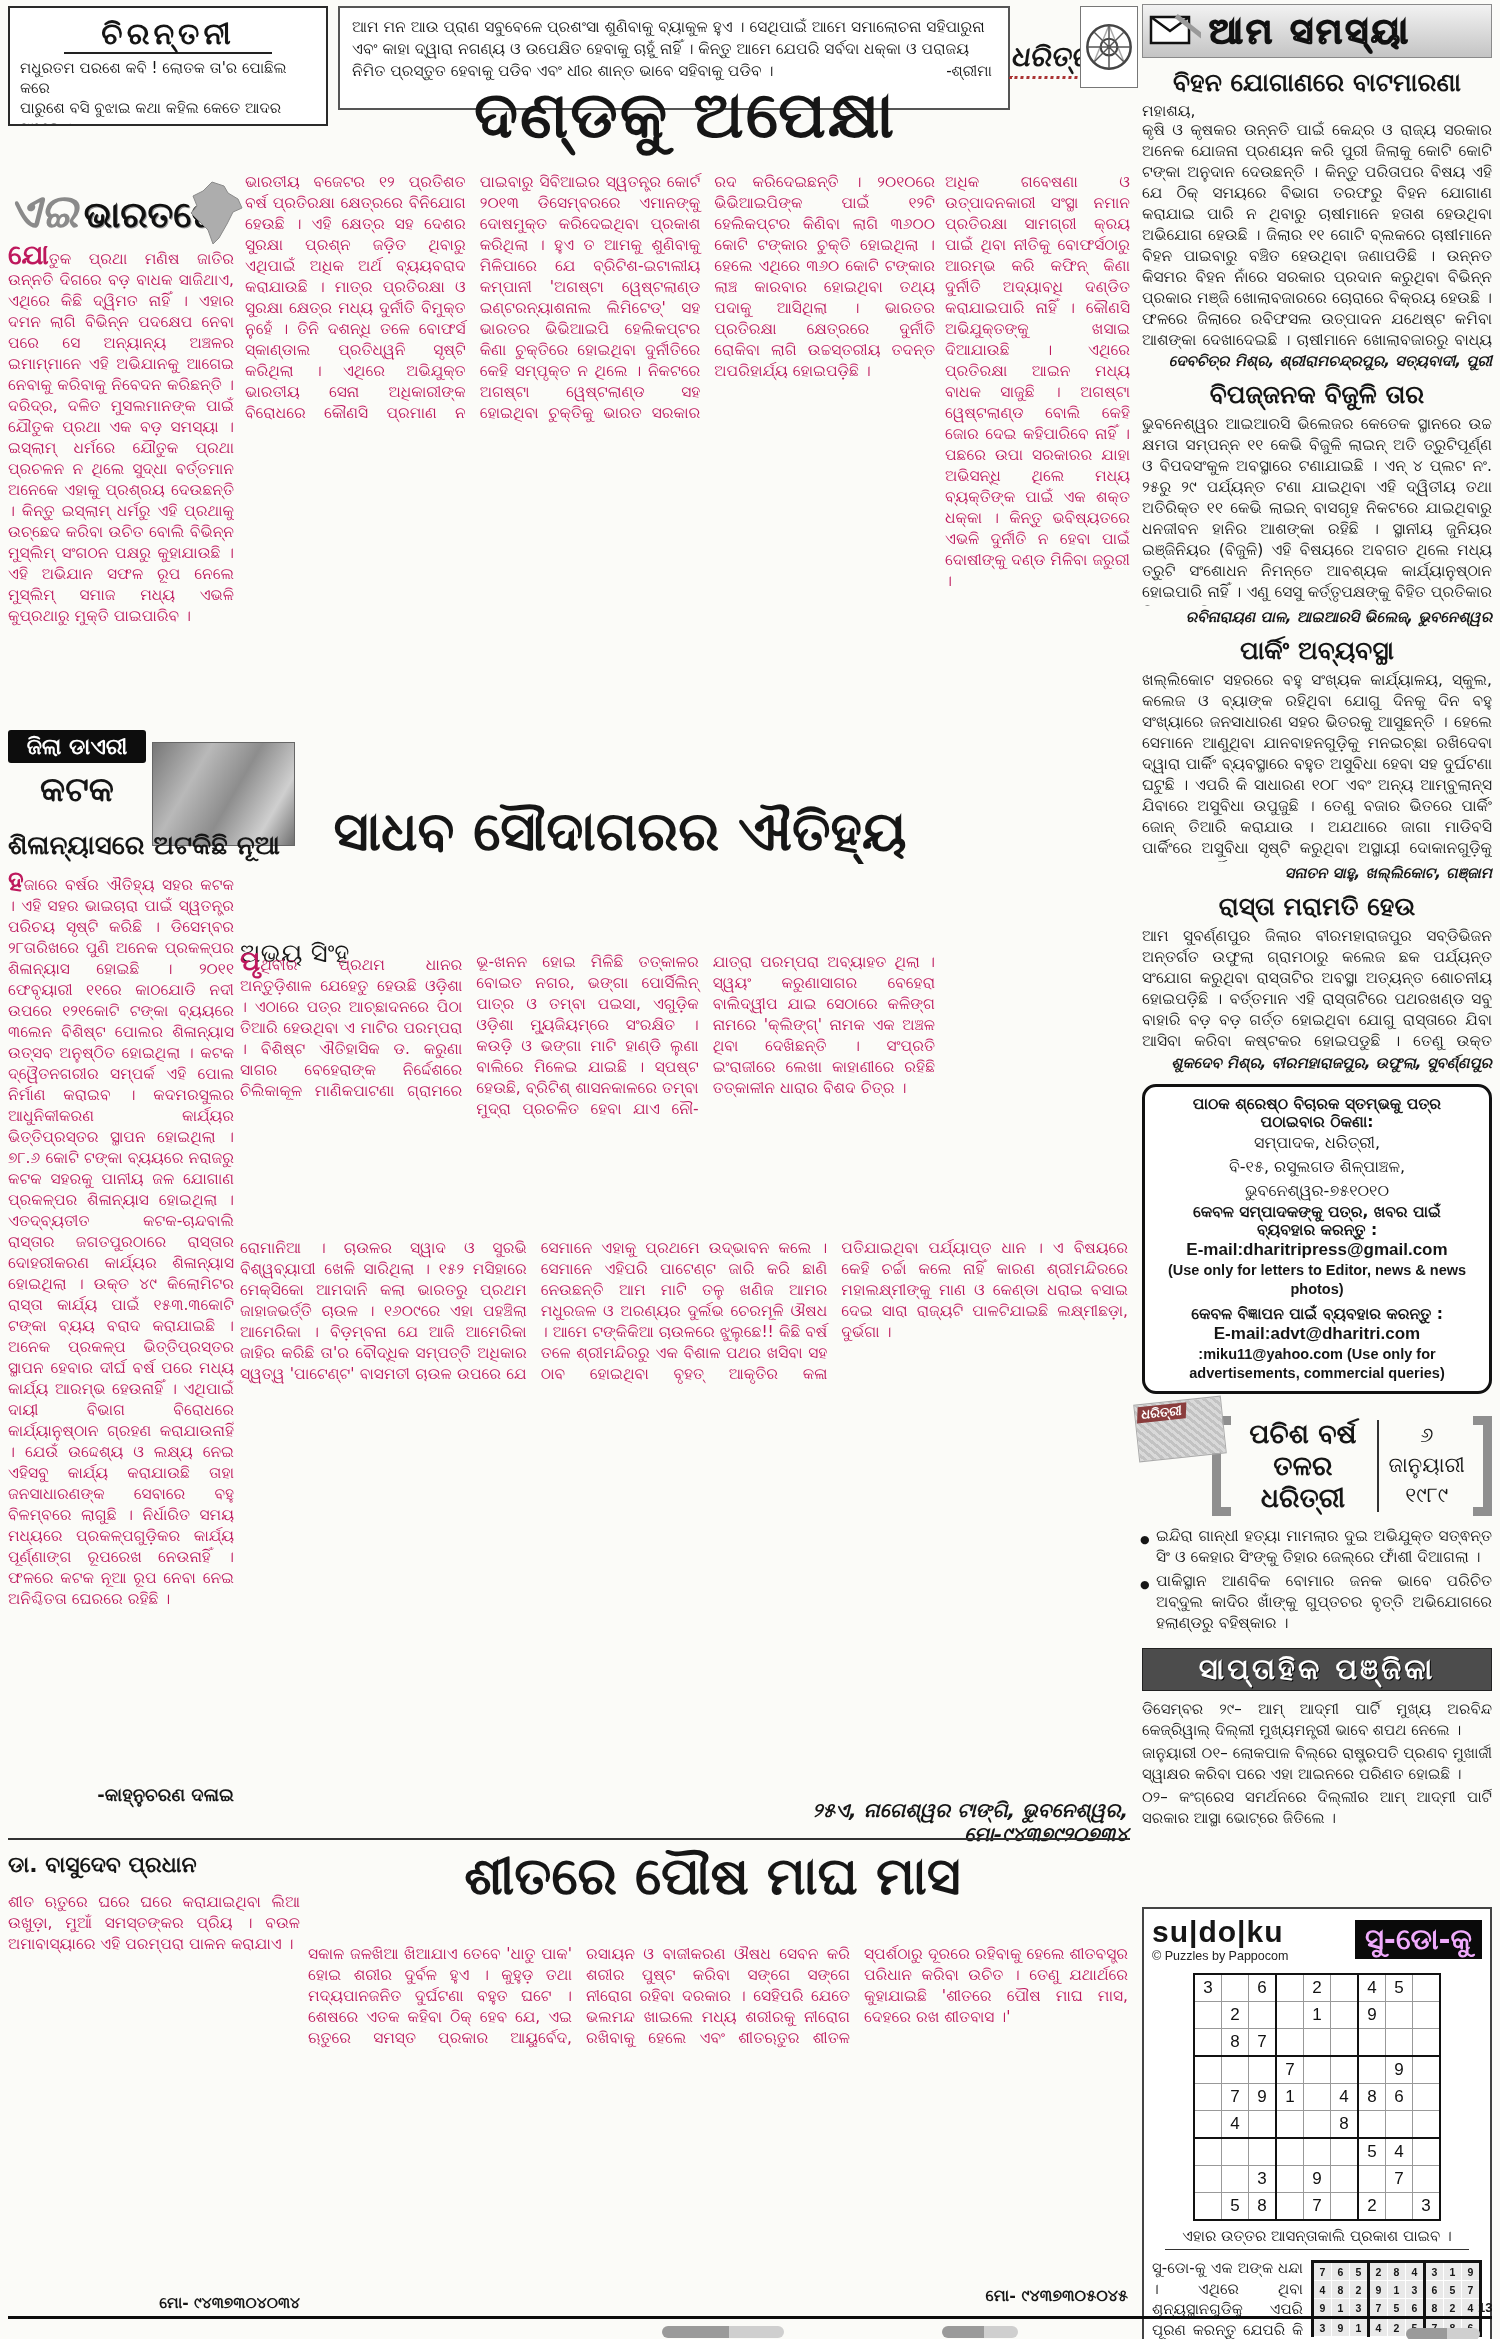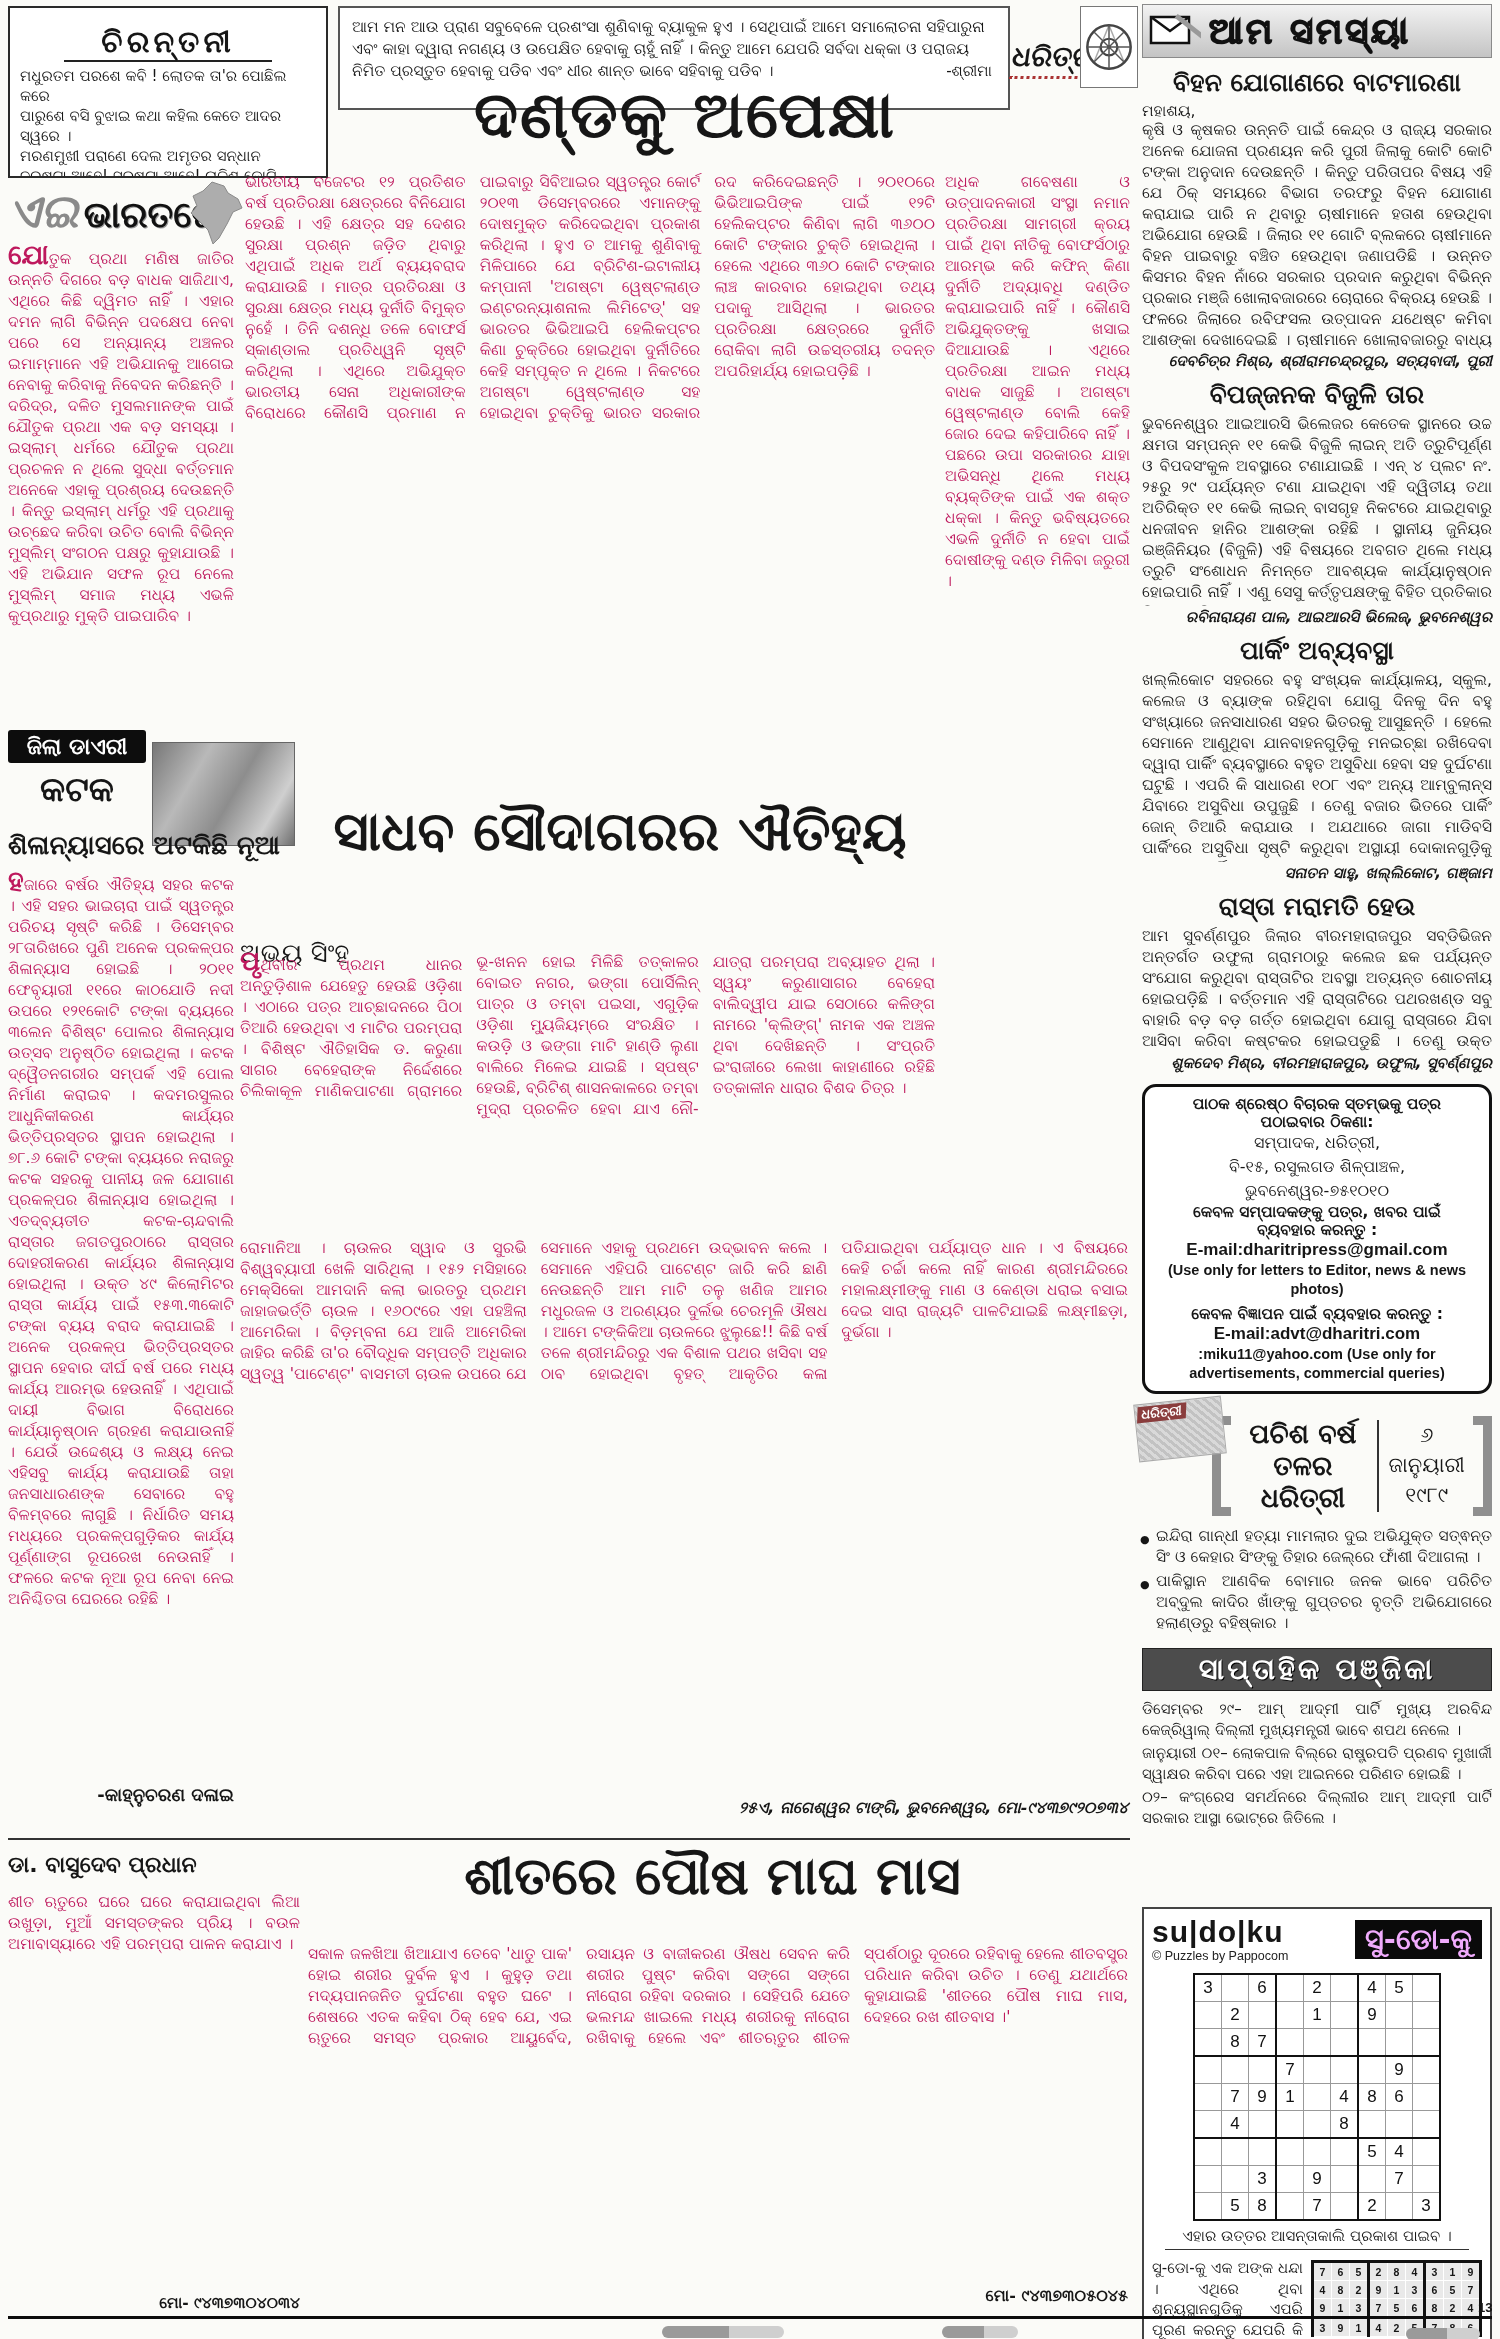--- a/index.html
+++ b/index.html
@@ -5,22 +5,22 @@
   html,body{margin:0;padding:0}
   body{width:1500px;height:2339px;position:relative;background:#fbfbf8;color:#161616;
        font-family:"DejaVu Sans",sans-serif;overflow:hidden}
   .abs{position:absolute}
   .clip{overflow:hidden}
   .bodytext{font-size:15.5px;line-height:21px;text-align:justify;color:#be185d}
   .dropcap{font-size:27px;font-weight:bold;line-height:18px}
   .sig{font-weight:bold;font-style:italic;text-align:right;font-size:15px;margin-top:2px}
 
   
-  .chibox{left:8px;top:6px;width:320px;height:172px;border:2px solid #2a2a2a;background:#fff;
-          padding:16px 10px;box-sizing:border-box}
+  .chibox{left:8px;top:6px;width:320px;height:120px;border:2px solid #2a2a2a;background:#fff;
+          padding:8px 10px;box-sizing:border-box}
   .chibox .t{font-size:30px;font-weight:bold;text-align:center;letter-spacing:4px;
              border-bottom:2px solid #222;width:70%;margin:0 auto 4px auto}
   .chibox .poem{font-size:15px;line-height:20px}
 
   
   .quotebox{left:338px;top:6px;width:672px;height:104px;border:2px solid #555;background:#fff;
             padding:8px 12px;box-sizing:border-box;font-size:15.5px;line-height:22px}
   .quotebox .qa{text-align:right;font-size:15px;margin-top:-22px;padding-right:4px}
   .brand{left:1012px;top:40px;width:74px;font-size:28px;font-weight:bold;transform:skewX(-8deg);
          border-bottom:3px dotted #a33;padding-bottom:2px}
@@ -175,21 +175,21 @@
   <span class="dropcap">ହ</span><span>ଜାରେ ବର୍ଷର ଐତିହ୍ୟ ସହର କଟକ । ଏହି ସହର ଭାଇଚାରା ପାଇଁ ସ୍ୱତନ୍ତ୍ର ପରିଚୟ ସୃଷ୍ଟି କରିଛି । ଡିସେମ୍ବର ୨୮ତାରିଖରେ ପୁଣି ଅନେକ ପ୍ରକଳ୍ପର ଶିଳାନ୍ୟାସ ହୋଇଛି । ୨୦୧୧ ଫେବୃୟାରୀ ୧୧ରେ କାଠଯୋଡି ନଦୀ ଉପରେ ୧୨୧କୋଟି ଟଙ୍କା ବ୍ୟୟରେ ୩ଲେନ ବିଶିଷ୍ଟ ପୋଲର ଶିଳାନ୍ୟାସ ଉତ୍ସବ ଅନୁଷ୍ଠିତ ହୋଇଥିଲା । କଟକ ଦ୍ୱୈତନଗରୀର ସମ୍ପର୍କ ଏହି ପୋଲ ନିର୍ମାଣ କରାଇବ । କଦମରସୁଲର ଆଧୁନିକୀକରଣ କାର୍ଯ୍ୟର ଭିତ୍ତିପ୍ରସ୍ତର ସ୍ଥାପନ ହୋଇଥିଲା । ୭୮.୬ କୋଟି ଟଙ୍କା ବ୍ୟୟରେ ନରାଜରୁ କଟକ ସହରକୁ ପାନୀୟ ଜଳ ଯୋଗାଣ ପ୍ରକଳ୍ପର ଶିଳାନ୍ୟାସ ହୋଇଥିଲା । ଏତଦ୍‌ବ୍ୟତୀତ କଟକ-ଚାନ୍ଦବାଲି ରାସ୍ତାର ଜଗତପୁରଠାରେ ରାସ୍ତାର ଦୋହରୀକରଣ କାର୍ଯ୍ୟର ଶିଳାନ୍ୟାସ ହୋଇଥିଲା । ଉକ୍ତ ୪୯ କିଲୋମିଟର ରାସ୍ତା କାର୍ଯ୍ୟ ପାଇଁ ୧୫୩.୩କୋଟି ଟଙ୍କା ବ୍ୟୟ ବରାଦ କରାଯାଇଛି । ଅନେକ ପ୍ରକଳ୍ପ ଭିତ୍ତିପ୍ରସ୍ତର ସ୍ଥାପନ ହେବାର ଦୀର୍ଘ ବର୍ଷ ପରେ ମଧ୍ୟ କାର୍ଯ୍ୟ ଆରମ୍ଭ ହେଉନାହିଁ । ଏଥିପାଇଁ ଦାୟୀ ବିଭାଗ ବିରୋଧରେ କାର୍ଯ୍ୟାନୁଷ୍ଠାନ ଗ୍ରହଣ କରାଯାଉନାହିଁ । ଯେଉଁ ଉଦ୍ଦେଶ୍ୟ ଓ ଲକ୍ଷ୍ୟ ନେଇ ଏହିସବୁ କାର୍ଯ୍ୟ କରାଯାଉଛି ତାହା ଜନସାଧାରଣଙ୍କ ସେବାରେ ବହୁ ବିଳମ୍ବରେ ଲାଗୁଛି । ନିର୍ଧାରିତ ସମୟ ମଧ୍ୟରେ ପ୍ରକଳ୍ପଗୁଡ଼ିକର କାର୍ଯ୍ୟ ପୂର୍ଣ୍ଣାଙ୍ଗ ରୂପରେଖ ନେଉନାହିଁ । ଫଳରେ କଟକ ନୂଆ ରୂପ ନେବା ନେଇ ଅନିଶ୍ଚିତତା ଘେରରେ ରହିଛି ।</span>
 </div>
 <div class="abs" style="left:8px;top:1784px;width:226px;text-align:right;font-weight:bold;font-size:18px">-କାହ୍ନୁଚରଣ ଦଳାଇ</div>
 
 <div class="abs sadhead clip">ସାଧବ ସୌଦାଗରର ଐତିହ୍ୟ</div>
 <div class="abs byline">ଅଭୟ ସିଂହ</div>
 <div class="abs cols3 bodytext clip" style="left:240px;top:952px;width:695px;height:276px">
   <span class="dropcap">ପୃ</span><span>ଥିବୀର ପ୍ରଥମ ଧାନର ଅନ୍ତୁଡ଼ିଶାଳ ଯେହେତୁ ହେଉଛି ଓଡ଼ିଶା । ଏଠାରେ ପତ୍ର ଆଚ୍ଛାଦନରେ ପିଠା ତିଆରି ହେଉଥିବା ଏ ମାଟିର ପରମ୍ପରା । ବିଶିଷ୍ଟ ଐତିହାସିକ ଡ. କରୁଣା ସାଗର ବେହେରାଙ୍କ ନିର୍ଦ୍ଦେଶରେ ଚିଲିକାକୂଳ ମାଣିକପାଟଣା ଗ୍ରାମରେ ଭୂ-ଖନନ ହୋଇ ମିଳିଛି ତତ୍କାଳର ବୋଇତ ନଗର, ଭଙ୍ଗା ପୋର୍ସିଲିନ୍ ପାତ୍ର ଓ ତମ୍ବା ପଇସା, ଏଗୁଡ଼ିକ ଓଡ଼ିଶା ମ୍ୟୁଜିୟମ୍‌ରେ ସଂରକ୍ଷିତ । କଉଡ଼ି ଓ ଭଙ୍ଗା ମାଟି ହାଣ୍ଡି ଲୁଣା ବାଲିରେ ମିଳେଇ ଯାଇଛି । ସ୍ପଷ୍ଟ ହେଉଛି, ବ୍ରିଟିଶ୍ ଶାସନକାଳରେ ତମ୍ବା ମୁଦ୍ରା ପ୍ରଚଳିତ ହେବା ଯାଏ ନୌ-ଯାତ୍ରା ପରମ୍ପରା ଅବ୍ୟାହତ ଥିଲା । ସ୍ୱୟଂ କରୁଣାସାଗର ବେହେରା ବାଲିଦ୍ୱୀପ ଯାଇ ସେଠାରେ କଳିଙ୍ଗ ନାମରେ 'କ୍ଲିଙ୍ଗ୍' ନାମକ ଏକ ଅଞ୍ଚଳ ଥିବା ଦେଖିଛନ୍ତି । ସଂପ୍ରତି ଇଂରାଜୀରେ ଲେଖା କାହାଣୀରେ ରହିଛି ତତ୍କାଳୀନ ଧାରାର ବିଶଦ ଚିତ୍ର ।</span>
 </div>
 <div class="abs cols3 bodytext clip" style="left:240px;top:1238px;width:888px;height:548px">ରୋମାନିଆ । ଚାଉଳର ସ୍ୱାଦ ଓ ସୁରଭି ବିଶ୍ୱବ୍ୟାପୀ ଖେଳି ସାରିଥିଲା । ୧୫୨ ମସିହାରେ ମେକ୍ସିକୋ ଆମଦାନି କଲା ଭାରତରୁ ପ୍ରଥମ ଜାହାଜଭର୍ତ୍ତି ଚାଉଳ । ୧୬୦୯ରେ ଏହା ପହଞ୍ଚିଲା ଆମେରିକା । ବିଡ଼ମ୍ବନା ଯେ ଆଜି ଆମେରିକା ଜାହିର କରିଛି ତା'ର ବୌଦ୍ଧିକ ସମ୍ପତ୍ତି ଅଧିକାର ସ୍ୱତ୍ୱ 'ପାଟେଣ୍ଟ' ବାସମତୀ ଚାଉଳ ଉପରେ ଯେ ସେମାନେ ଏହାକୁ ପ୍ରଥମେ ଉଦ୍ଭାବନ କଲେ । ସେମାନେ ଏହିପରି ପାଟେଣ୍ଟ ଜାରି କରି ଛାଣି ନେଉଛନ୍ତି ଆମ ମାଟି ତଳୁ ଖଣିଜ ଆମର ମଧୁରଜଳ ଓ ଅରଣ୍ୟର ଦୁର୍ଲଭ ଚେରମୂଳି ଔଷଧ । ଆମେ ଟଙ୍କିକିଆ ଚାଉଳରେ ଝୁଲୁଛେ!! କିଛି ବର୍ଷ ତଳେ ଶ୍ରୀମନ୍ଦିରରୁ ଏକ ବିଶାଳ ପଥର ଖସିବା ସହ ଠାବ ହୋଇଥିବା ବୃହତ୍ ଆକୃତିର କଳା ପତିଯାଇଥିବା ପର୍ଯ୍ୟାପ୍ତ ଧାନ । ଏ ବିଷୟରେ କେହି ଚର୍ଚ୍ଚା କଲେ ନାହିଁ କାରଣ ଶ୍ରୀମନ୍ଦିରରେ ମହାଲକ୍ଷ୍ମୀଙ୍କୁ ମାଣ ଓ କେଣ୍ଡା ଧରାଇ ବସାଇ ଦେଇ ସାରା ରାଜ୍ୟଟି ପାଳଟିଯାଇଛି ଲକ୍ଷ୍ମୀଛଡ଼ା, ଦୁର୍ଭଗା ।</div>
-<div class="abs sig" style="left:700px;top:1796px;width:428px;font-size:16px">୨୫ଏ, ନାଗେଶ୍ୱର ଟାଙ୍ଗି, ଭୁବନେଶ୍ୱର, ମୋ-୯୪୩୭୯୨୦୭୩୪</div>
+<div class="abs sig" style="left:700px;top:1796px;width:428px;font-size:20px">୨୫ଏ, ନାଗେଶ୍ୱର ଟାଙ୍ଗି, ଭୁବନେଶ୍ୱର, ମୋ-୯୪୩୭୯୨୦୭୩୪</div>
 
 <div class="abs rule" style="left:8px;top:1838px;width:1122px;height:2px"></div>
 <div class="abs winauthor">ଡା. ବାସୁଦେବ ପ୍ରଧାନ</div>
 <div class="abs winhead clip">ଶୀତରେ ପୌଷ ମାଘ ମାସ</div>
 <div class="abs bodytext clip" style="left:8px;top:1892px;width:292px;height:400px">ଶୀତ ଋତୁରେ ଘରେ ଘରେ କରାଯାଇଥିବା ଲିଆ ଉଖୁଡ଼ା, ମୁଆଁ ସମସ୍ତଙ୍କର ପ୍ରିୟ । ବଉଳ ଅମାବାସ୍ୟାରେ ଏହି ପରମ୍ପରା ପାଳନ କରାଯାଏ ।</div>
 <div class="abs" style="left:8px;top:2294px;width:292px;text-align:right;font-weight:bold;font-size:15.5px">ମୋ- ୯୪୩୭୩୦୪୦୩୪</div>
 <div class="abs cols3 bodytext clip" style="left:308px;top:1944px;width:820px;height:336px">ସକାଳ ଜଳଖିଆ ଖିଆଯାଏ ତେବେ 'ଧାତୁ ପାକ' ହୋଇ ଶରୀର ଦୁର୍ବଳ ହୁଏ । କୁହୁଡ଼ ତଥା ମଦ୍ୟପାନଜନିତ ଦୁର୍ଘଟଣା ବହୁତ ଘଟେ । ଶେଷରେ ଏତକ କହିବା ଠିକ୍ ହେବ ଯେ, ଏଇ ଋତୁରେ ସମସ୍ତ ପ୍ରକାର ଆୟୁର୍ବେଦ, ରସାୟନ ଓ ବାଜୀକରଣ ଔଷଧ ସେବନ କରି ଶରୀର ପୁଷ୍ଟ କରିବା ସଙ୍ଗେ ସଙ୍ଗେ ନୀରୋଗ ରହିବା ଦରକାର । ସେହିପରି ଯେତେ ଭଲମନ୍ଦ ଖାଇଲେ ମଧ୍ୟ ଶରୀରକୁ ନୀରୋଗ ରଖିବାକୁ ହେଲେ ଏବଂ ଶୀତଋତୁର ଶୀତଳ ସ୍ପର୍ଶଠାରୁ ଦୂରରେ ରହିବାକୁ ହେଲେ ଶୀତବସ୍ତ୍ର ପରିଧାନ କରିବା ଉଚିତ । ତେଣୁ ଯଥାର୍ଥରେ କୁହାଯାଇଛି 'ଶୀତରେ ପୌଷ ମାଘ ମାସ, ଦେହରେ ରଖ ଶୀତବାସ ।'</div>
 <div class="abs" style="left:760px;top:2286px;width:368px;text-align:right;font-weight:bold;font-size:16px">ମୋ- ୯୪୩୭୩୦୫୦୪୫</div>
 
 <div class="abs rcol">

